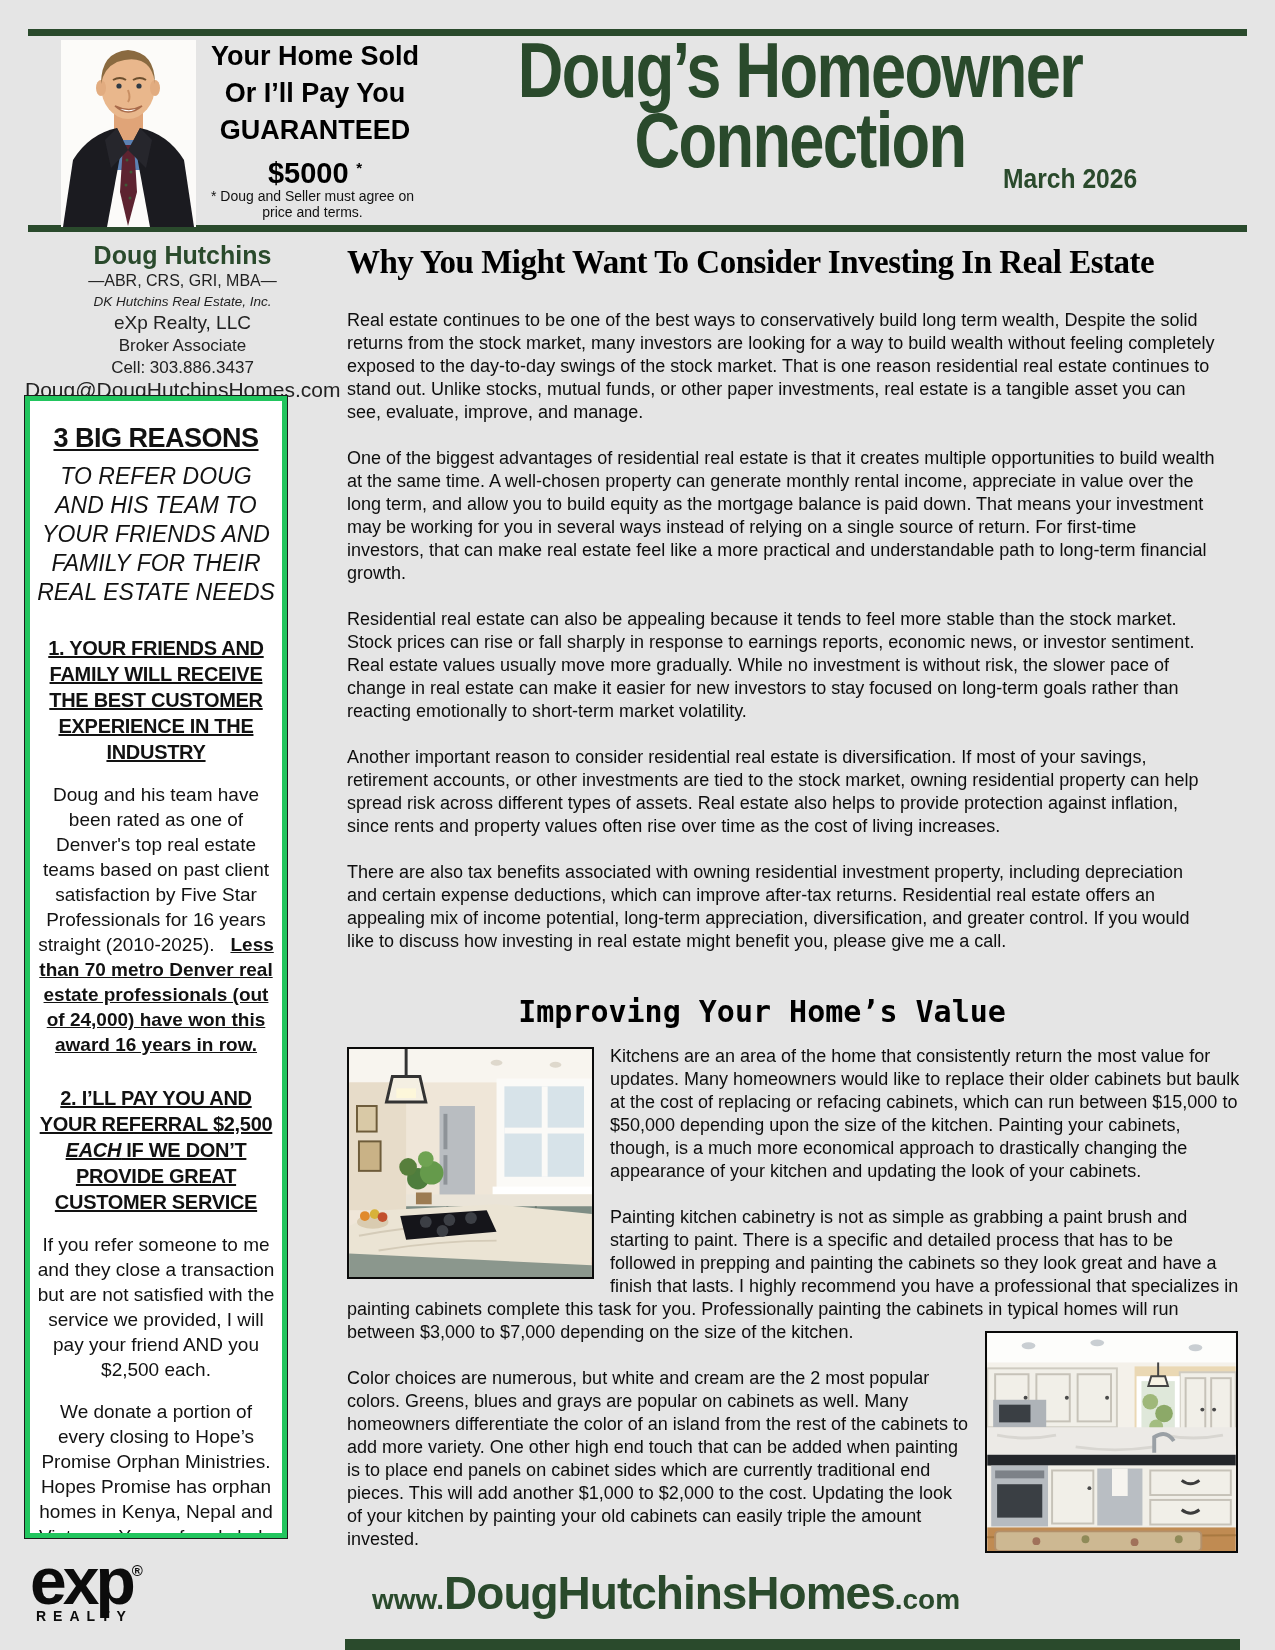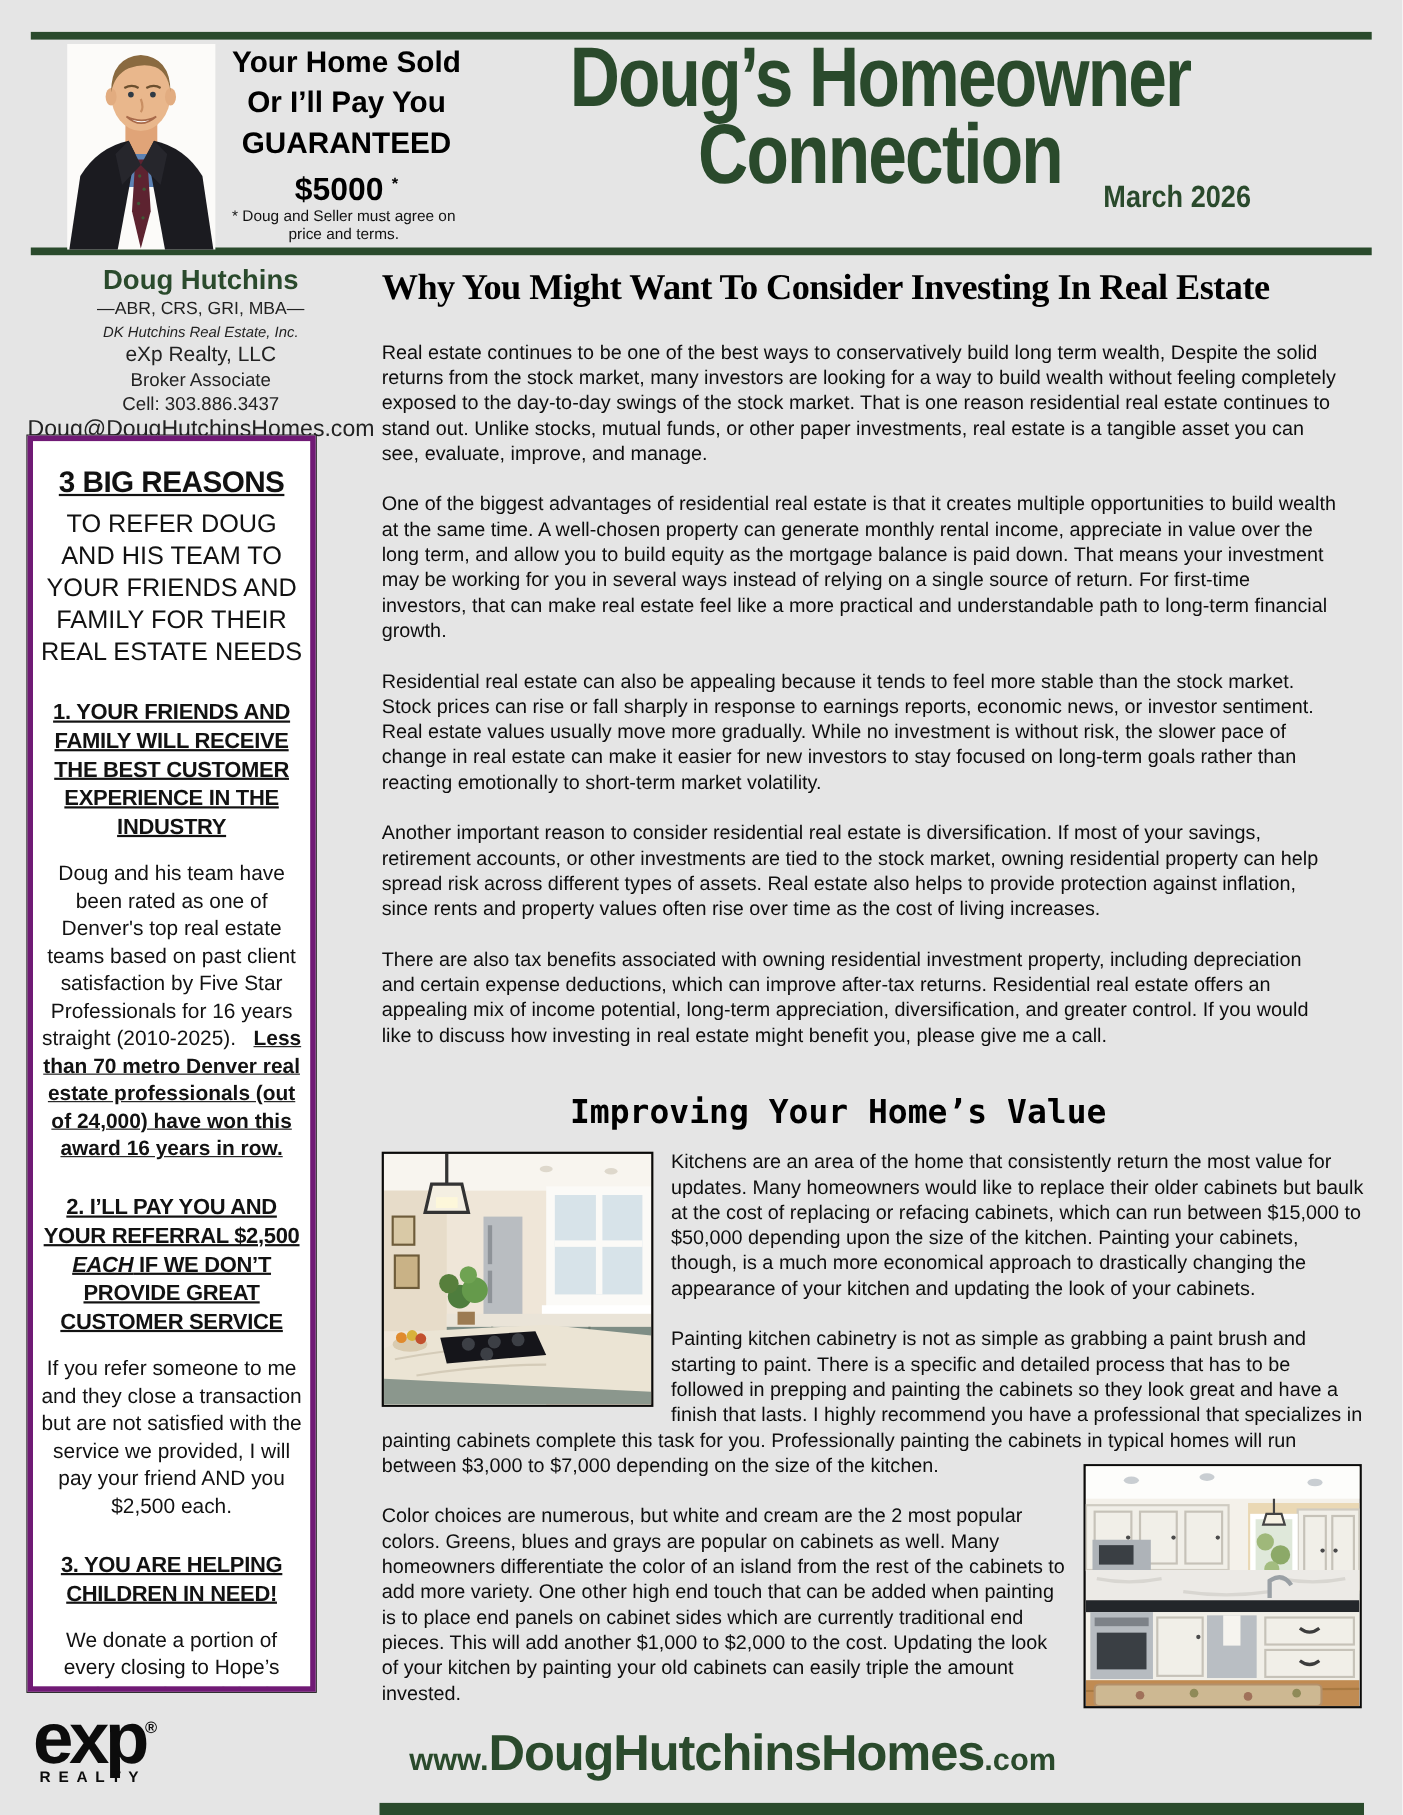--- a/index.html
+++ b/index.html
@@ -34,24 +34,24 @@
   .contact{position:absolute;left:25px;top:240px;width:315px;text-align:center;}
   .c-name{color:var(--green);font-weight:bold;font-size:25px;line-height:30px;}
   .c-creds{font-size:16px;line-height:22px;color:#222;}
   .c-brokerage{font-size:13.5px;line-height:19px;font-style:italic;color:#222;}
   .c-company{font-size:19px;line-height:24px;color:#222;}
   .c-role{font-size:17px;line-height:22px;color:#222;}
   .c-cell{font-size:17px;line-height:22px;color:#222;}
   .c-email{font-size:21px;line-height:22px;color:#222;text-decoration:none;}
 
   .refer-box{position:absolute;left:25px;top:396px;width:262px;height:1142px;box-sizing:border-box;
-    border:5px solid #701a75;box-shadow:0 0 0 1px #1c1c1c;background:#fff;
+    border:5px solid #22c55e;box-shadow:0 0 0 1px #1c1c1c;background:#fff;
     padding:12px 6px;text-align:center;overflow:hidden;}
   .rb-title{font-size:27px;font-weight:bold;text-decoration:underline;margin:10px 0 8px;letter-spacing:-0.5px;}
-  .rb-sub{font-size:23px;line-height:29px;}
+  .rb-sub{font-size:23px;line-height:29px;font-style:italic;}
   .rb-h{font-size:20px;line-height:26px;font-weight:bold;text-decoration:underline;margin:28px 0 0;letter-spacing:-0.3px;}
   .rb-p{font-size:19px;line-height:25px;margin:17px 0 0;}
   .rb-em{font-weight:bold;text-decoration:underline;}
 
   .exp-logo{position:absolute;left:30px;top:1540px;width:200px;color:#0c0c0c;}
   .exp-word{font-size:66px;font-weight:bold;letter-spacing:-4px;line-height:62px;}
   .exp-reg{font-size:15px;vertical-align:28px;letter-spacing:0;}
   .exp-realty{font-size:14px;font-weight:bold;letter-spacing:7px;margin:-4px 0 12px 6px;}
 
   
@@ -152,21 +152,20 @@
       <span>Doug and his team have been rated as one of Denver's top real estate teams based on past client satisfaction by Five Star Professionals for 16 years straight (2010-2025).</span>
       <span>&nbsp;</span>
       <span class="rb-em">Less than 70 metro Denver real estate professionals (out of 24,000) have won this award 16 years in row.</span>
     </div>
 
     <div class="rb-h">
       <span>2.   I’LL PAY YOU AND YOUR REFERRAL $2,500 </span><em>EACH</em><span> IF WE DON’T PROVIDE GREAT CUSTOMER SERVICE</span>
     </div>
     <div class="rb-p">If you refer someone to me and they close a transaction but are not satisfied with the service we provided, I will pay your friend AND you $2,500 each.</div>
 
-    <div class="rb-h">3. YOU ARE HELPING CHILDREN IN NEED!</div>
     <div class="rb-p">We donate a portion of every closing to Hope’s Promise Orphan Ministries.  Hopes Promise has orphan homes in Kenya, Nepal and Vietnam.  Your referrals help support orphans in these homes!</div>
   </div>
 
   <div class="exp-logo">
     <div class="exp-word"><span>exp</span><span class="exp-reg">®</span></div>
     <div class="exp-realty">REALTY</div>
   </div>
 
   <div class="article1">
     <h1 class="a1-title">Why You Might Want To Consider Investing In Real Estate</h1>

